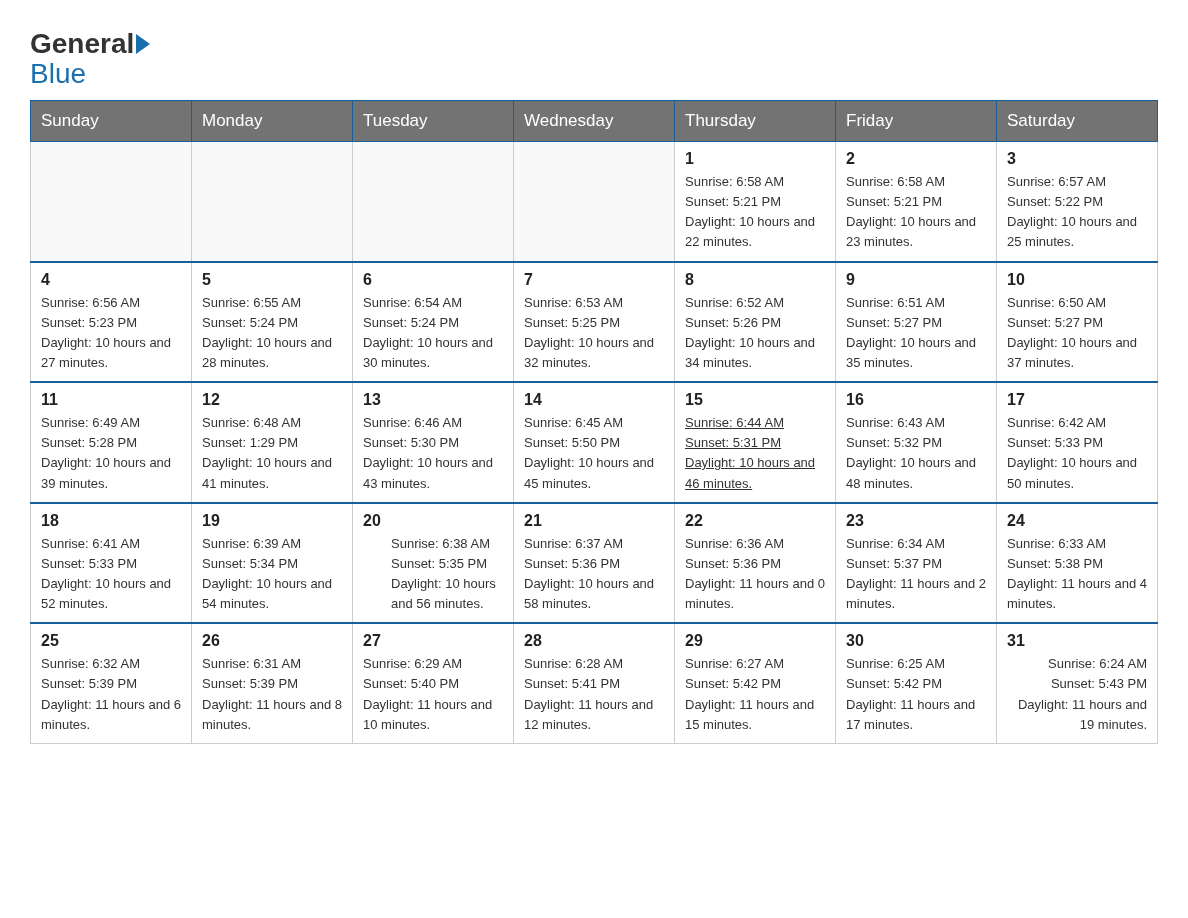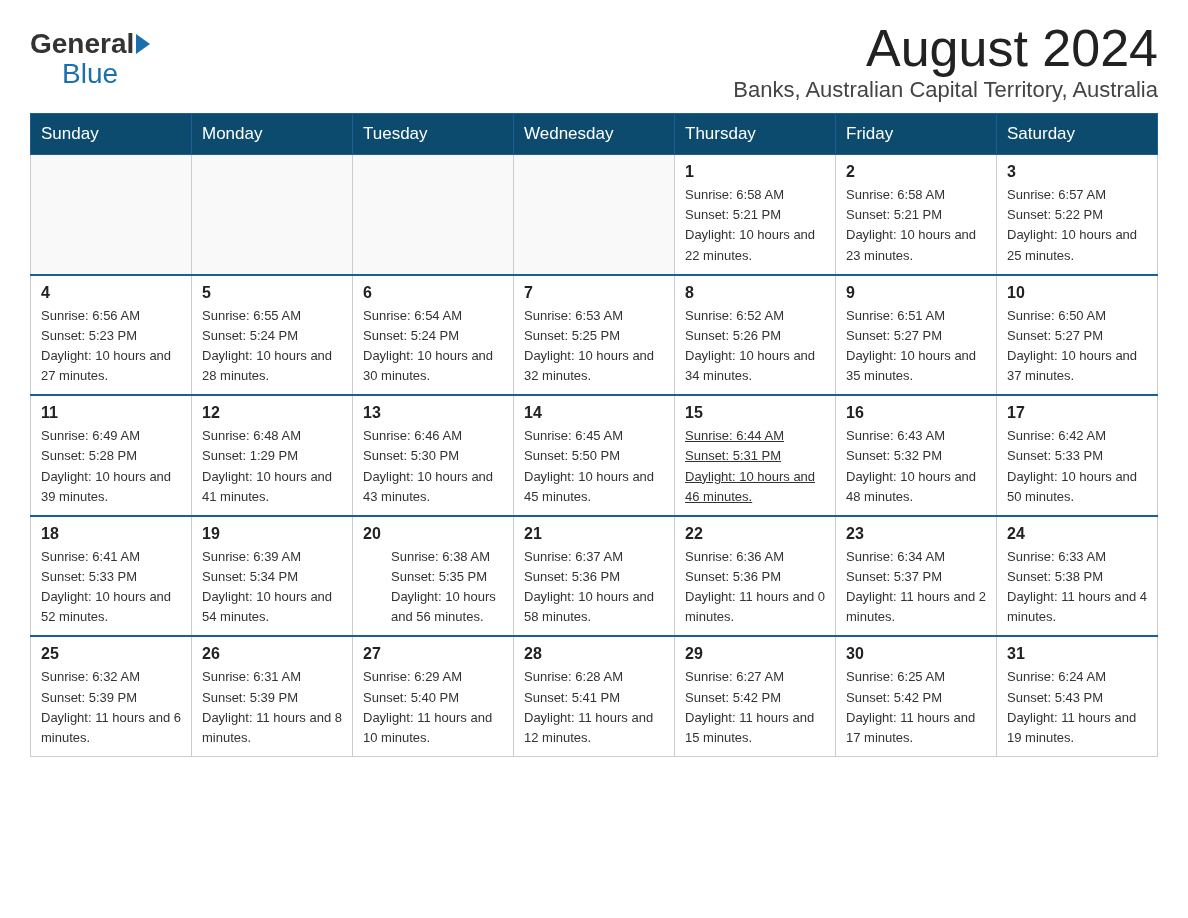--- a/index.html
+++ b/index.html
@@ -12,21 +12,21 @@
     }
     .header-area {
       display: flex;
       justify-content: space-between;
       align-items: flex-start;
       margin-bottom: 10px;
     }
     .logo {
       display: flex;
       flex-direction: column;
-      align-items: center;
+      align-items: flex-start;
       margin-top: 10px;
     }
     .logo-text {
       font-size: 28px;
       font-weight: bold;
       color: #333;
       line-height: 1;
     }
     .logo-arrow {
       width: 0;
@@ -56,21 +56,21 @@
       font-size: 22px;
       color: #444;
       font-weight: normal;
     }
     .calendar {
       width: 100%;
       border-collapse: collapse;
       margin-top: 8px;
     }
     .calendar th {
-      background-color: #0c4a6e;
+      background-color: #737373;
       color: #fff;
       font-size: 17px;
       font-weight: normal;
       padding: 10px 10px;
       text-align: left;
       border: 1px solid #1a5e9a;
     }
     .calendar td {
       width: calc(100% / 7);
       vertical-align: top;
@@ -102,24 +102,20 @@
 </head>
 <body>
 
 <div class="header-area">
   <div class="logo">
     <div style="display:flex; align-items:center;">
       <span class="logo-text">General</span>
       <span class="logo-arrow"></span>
     </div>
     <span class="logo-blue">Blue</span>
-  </div>
-  <div class="title-area">
-    <div class="month-title">August 2024</div>
-    <div class="location-title">Banks, Australian Capital Territory, Australia</div>
   </div>
 </div>
 
 <table class="calendar">
   <thead>
     <tr>
     <th>Sunday</th>
         <th>Monday</th>
         <th>Tuesday</th>
         <th>Wednesday</th>
@@ -317,19 +313,19 @@
 Daylight: 11 hours and 15 minutes.</div>
         </td>
         <td>
           <span class="day-number">30</span>
           <div class="day-info" style="white-space: pre-line;">Sunrise: 6:25 AM
 Sunset: 5:42 PM
 Daylight: 11 hours and 17 minutes.</div>
         </td>
         <td>
           <span class="day-number">31</span>
-          <div class="day-info" style="white-space: pre-line;">Sunrise: 6:24 AM
+          <div class="day-info" style="white-space: pre-line; text-align: right;">Sunrise: 6:24 AM
 Sunset: 5:43 PM
 Daylight: 11 hours and 19 minutes.</div>
         </td>
       </tr>
     </tbody>
 </table>
 
 </body></html>

